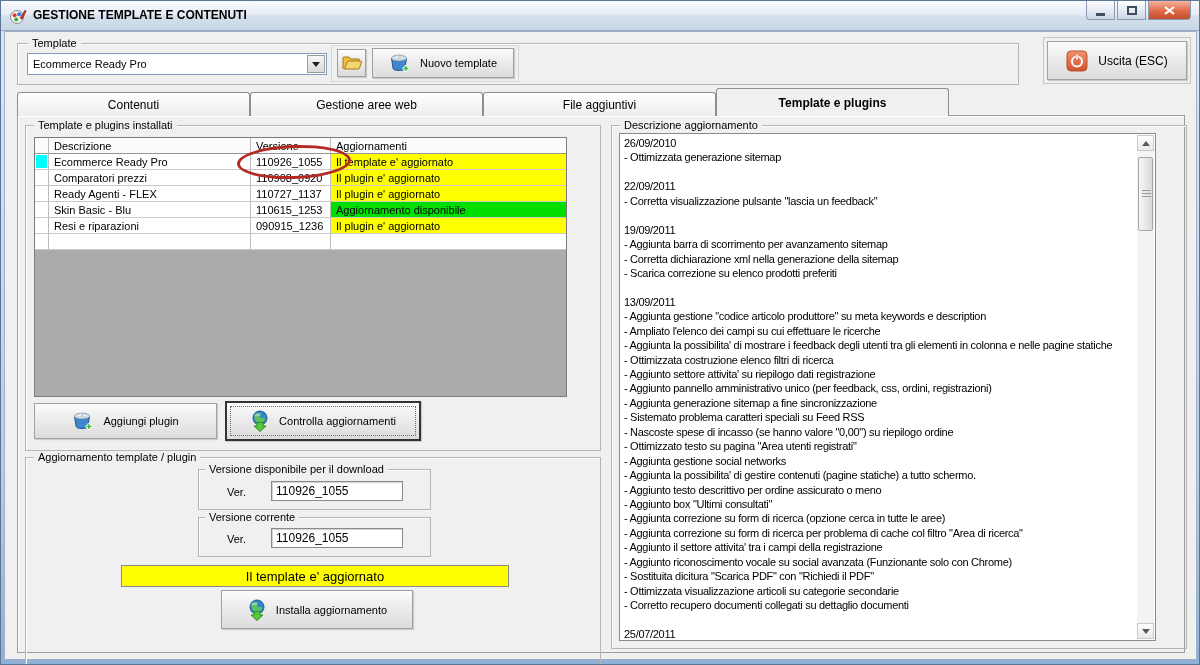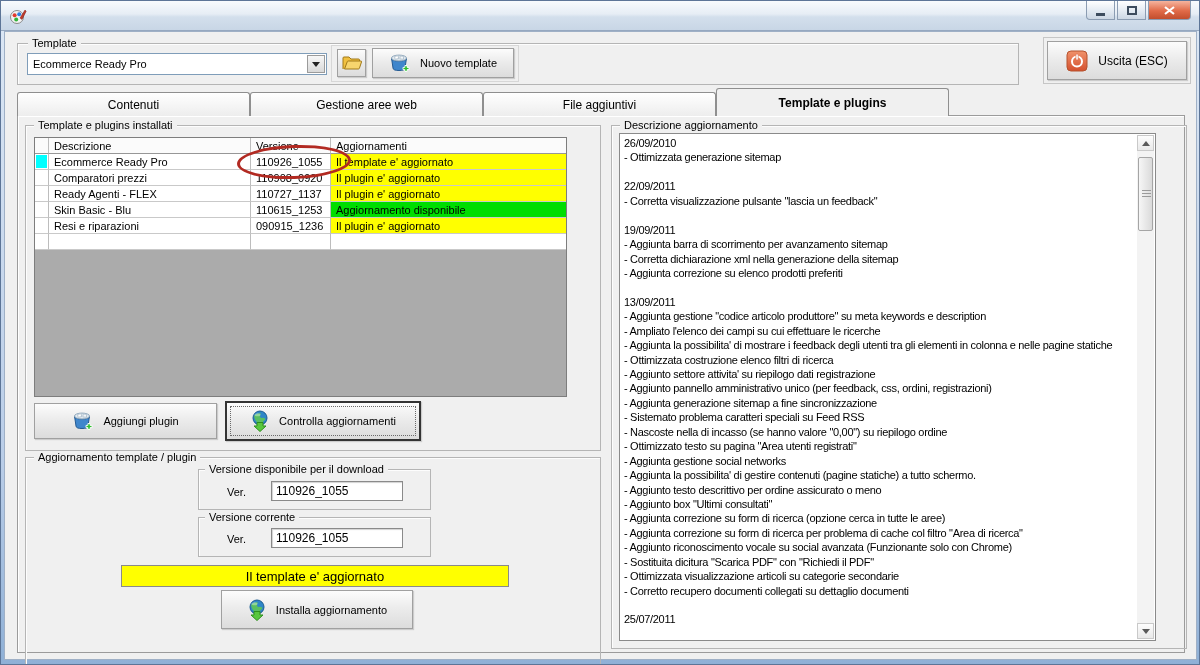--- a/index.html
+++ b/index.html
@@ -104,20 +104,21 @@
 <body>
 
 <div id="titlebar" class="abs">
   <svg id="app-icon" class="abs" viewBox="0 0 18 18">
     <circle cx="8" cy="10" r="6.5" fill="#f2f2f2" stroke="#8a8a8a"></circle>
     <circle cx="5.6" cy="8.2" r="2" fill="#e23b2e"></circle>
     <circle cx="10.2" cy="7.2" r="2" fill="#2e7fe2"></circle>
     <circle cx="7.2" cy="12.6" r="2" fill="#31b339"></circle>
     <path d="M11 11 L16 3 L17.2 4.2 L13 12.4 Z" fill="#c23a2c" stroke="#7c1f16" stroke-width="0.5"></path>
   </svg>
+  <div id="window-title" class="abs">GESTIONE TEMPLATE E CONTENUTI</div>
   <div id="winbtns">
     <div class="wbtn first">
         <div class="glyph-min"></div>
       </div>
     <div class="wbtn">
         <div class="glyph-max"></div>
       </div>
     <div class="wbtn close">
       <svg width="11" height="9" viewBox="0 0 11 9">
         <path d="M1 1 L10 8 M10 1 L1 8" stroke="#fff" stroke-width="2.2"></path>
@@ -288,39 +289,40 @@
   <div id="loglines">
       <div class="logline">26/09/2010</div>
       <div class="logline">- Ottimizzata generazione sitemap</div>
       <div class="logline"></div>
       <div class="logline">22/09/2011</div>
       <div class="logline">- Corretta visualizzazione pulsante "lascia un feedback"</div>
       <div class="logline"></div>
       <div class="logline">19/09/2011</div>
       <div class="logline">- Aggiunta barra di scorrimento per avanzamento sitemap</div>
       <div class="logline">- Corretta dichiarazione xml nella generazione della sitemap</div>
-      <div class="logline">- Aggiunta correzione su elenco prodotti preferiti</div>
+      <div class="logline">- Scarica correzione su elenco prodotti preferiti</div>
       <div class="logline"></div>
       <div class="logline">13/09/2011</div>
       <div class="logline">- Aggiunta gestione "codice articolo produttore" su meta keywords e description</div>
       <div class="logline">- Ampliato l'elenco dei campi su cui effettuare le ricerche</div>
       <div class="logline">- Aggiunta la possibilita' di mostrare i feedback degli utenti tra gli elementi in colonna e nelle pagine statiche</div>
       <div class="logline">- Ottimizzata costruzione elenco filtri di ricerca</div>
       <div class="logline">- Aggiunto settore attivita' su riepilogo dati registrazione</div>
       <div class="logline">- Aggiunto pannello amministrativo unico (per feedback, css, ordini, registrazioni)</div>
       <div class="logline">- Aggiunta generazione sitemap a fine sincronizzazione</div>
       <div class="logline">- Sistemato problema caratteri speciali su Feed RSS</div>
-      <div class="logline">- Nascoste nella di incasso (se hanno valore "0,00") su riepilogo ordine</div>
+      <div class="logline">- Nascoste spese di incasso (se hanno valore "0,00") su riepilogo ordine</div>
       <div class="logline">- Ottimizzato testo su pagina "Area utenti registrati"</div>
       <div class="logline">- Aggiunta gestione social networks</div>
       <div class="logline">- Aggiunta la possibilita' di gestire contenuti (pagine statiche) a tutto schermo.</div>
       <div class="logline">- Aggiunto testo descrittivo per ordine assicurato o meno</div>
       <div class="logline">- Aggiunto box "Ultimi consultati"</div>
       <div class="logline">- Aggiunta correzione su form di ricerca (opzione cerca in tutte le aree)</div>
       <div class="logline">- Aggiunta correzione su form di ricerca per problema di cache col filtro "Area di ricerca"</div>
+      <div class="logline">- Aggiunto il settore attivita' tra i campi della registrazione</div>
       <div class="logline">- Aggiunto riconoscimento vocale su social avanzata (Funzionante solo con Chrome)</div>
       <div class="logline">- Sostituita dicitura "Scarica PDF" con "Richiedi il PDF"</div>
       <div class="logline">- Ottimizzata visualizzazione articoli su categorie secondarie</div>
       <div class="logline">- Corretto recupero documenti collegati su dettaglio documenti</div>
       <div class="logline"></div>
       <div class="logline">25/07/2011</div>
     </div>
   <div id="vscroll">
     <div id="sb-up" class="sbtn">
         <div class="tri-up-s"></div>

